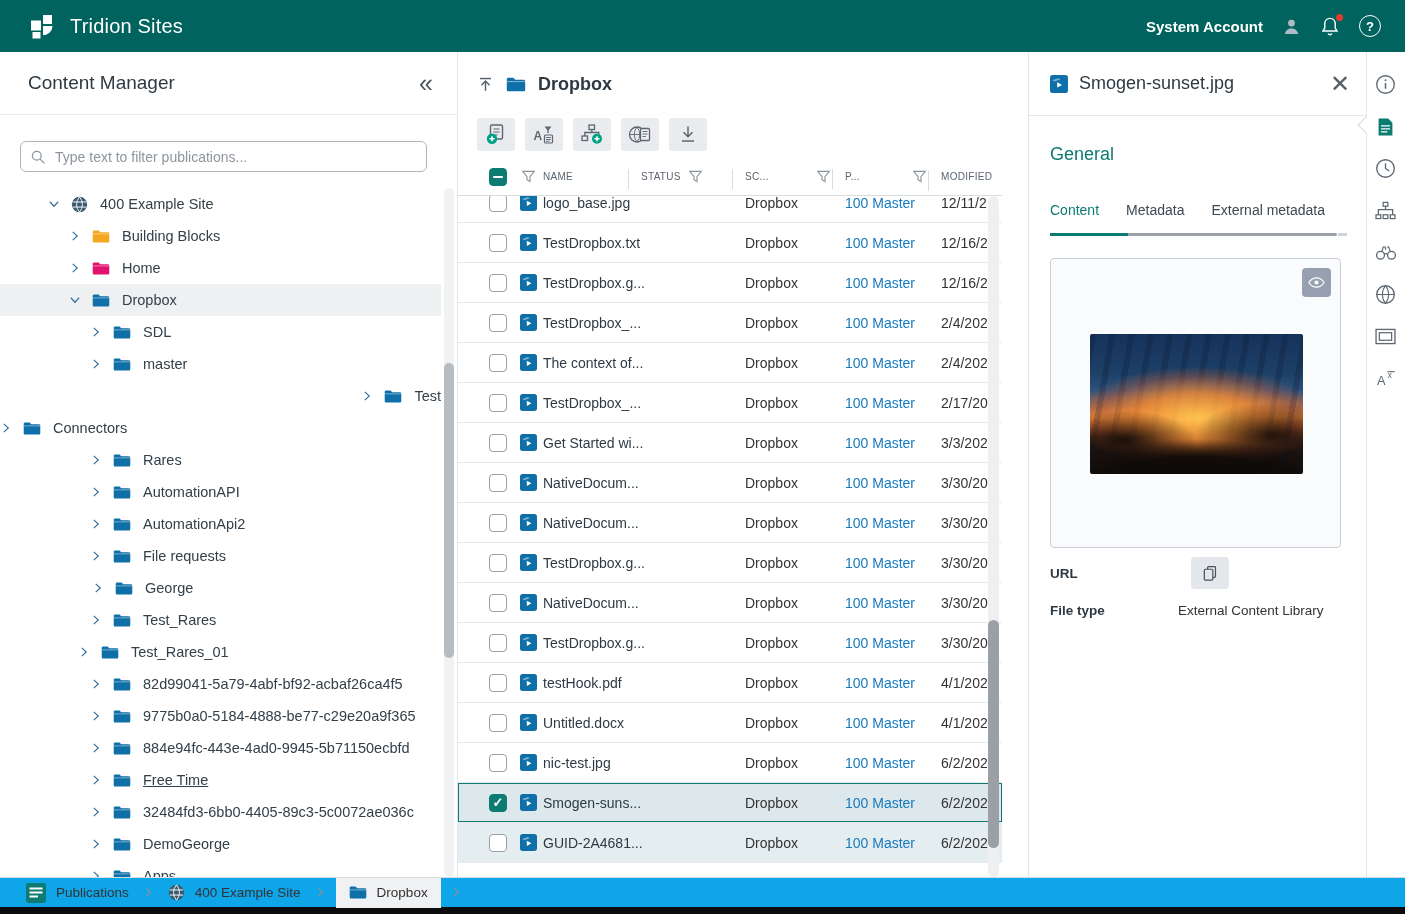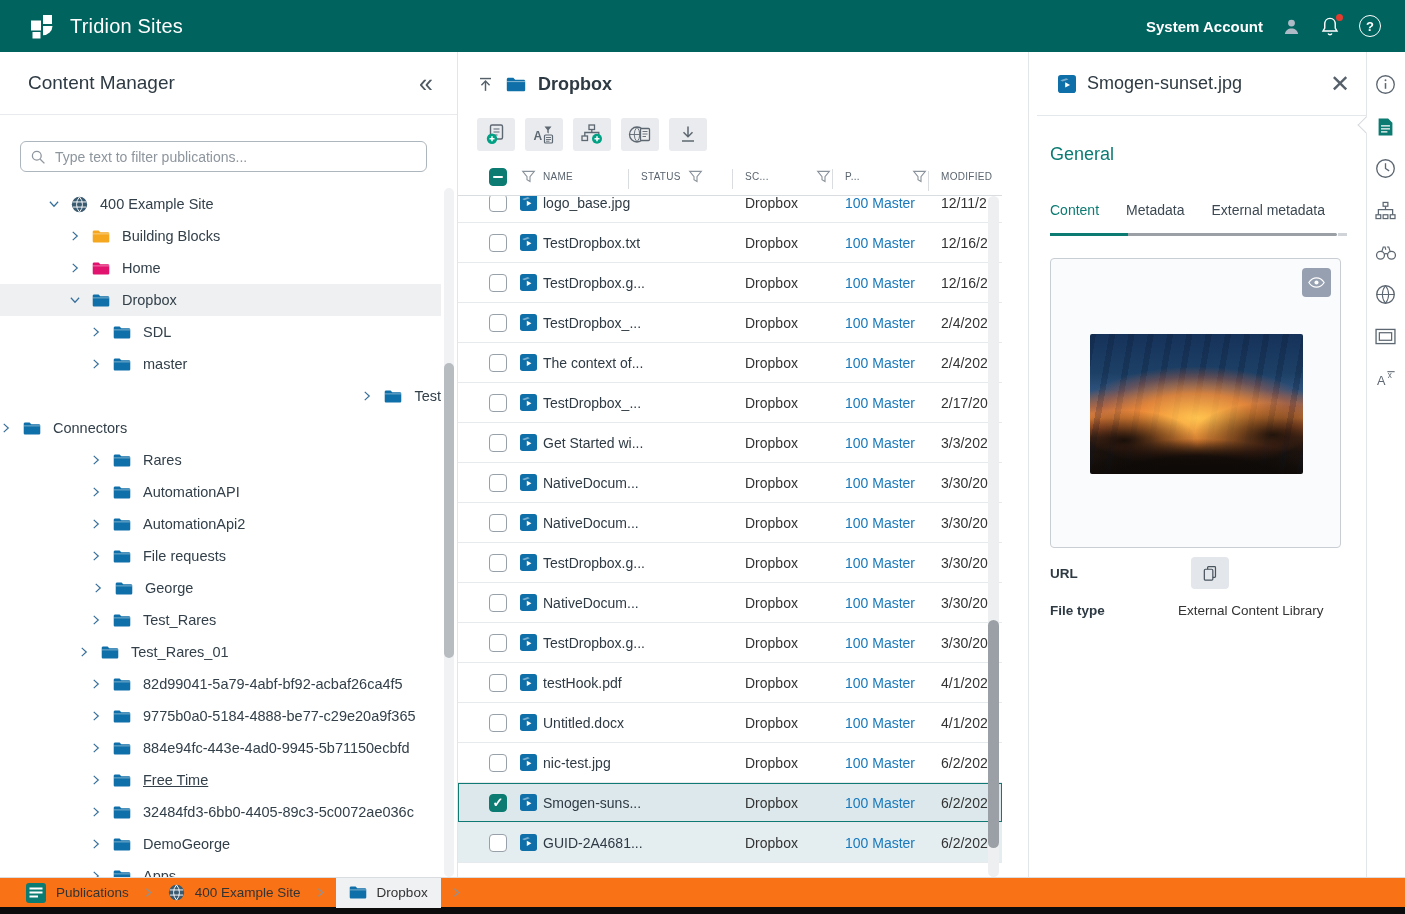--- a/index.html
+++ b/index.html
@@ -62,21 +62,21 @@
   .trow .name { color:#2e3a44; white-space:nowrap; }
   .trow .link { color:var(--link,#1779BD); }
   .trow .itemicon { display:flex; margin-left:4px; }
   .trow.selected { background:#dce8eb; box-shadow:inset 0 0 0 1px #0f7a73; }
   .trow.highlighted { background:#e4edf0; }
   .lead-funnel { color:#8a939b; display:flex; margin-left:5px; }
   .tb-scroll { position:absolute; top:144px; left:530px; width:11px; height:681px; background:#edeff1; border-radius:6px; }
   .tb-thumb { position:absolute; top:424px; left:0; width:11px; height:228px; border-radius:6px; background:#9aa0a6; }
 
   
-  .details { width:338px; border-left:1px solid #e3e6e9; position:relative;padding-left:8px; }
+  .details { width:338px; border-left:1px solid #e3e6e9; position:relative; }
   .d-head { height:64px; border-bottom:1px solid #e5e8ea; display:flex; align-items:center; padding:0 16px 0 21px; gap:11px; }
   .d-title { font-size:18px; color:#2e3a43; white-space:nowrap; }
   .d-close { margin-left:auto; font-size:24px; color:#55606a; background:none; border:none; line-height:1; cursor:pointer; }
   .d-general { position:absolute; top:92px; left:21px; font-size:18px; color:var(--accent,#0D7B72); }
   .tabs { position:absolute; top:150px; left:21px; display:flex; gap:27px; font-size:14px; }
   .tab { color:#3c4852; cursor:pointer; }
   .tab.active { color:var(--accent,#0C7B72); }
   .tabline { position:absolute; top:181px; left:21px; width:297px; height:3px; display:flex; }
   .tabline .t1 { width:78px; background:var(--accent,#0C7B72); }
   .tabline .t2 { flex:1; background:#9aa0a6; border-radius:0 2px 2px 0; }
@@ -99,21 +99,21 @@
   .copy-btn { width:38px; height:32px; background:#e3e6ea; border:none; border-radius:4px; display:flex; align-items:center; justify-content:center; margin-left:13px; color:#4a545e; cursor:pointer; }
   .d-value { color:#333; }
 
   
   .rail { width:38px; position:relative; border-left:1px solid #e3e6e9; display:flex; flex-direction:column; align-items:center; padding-top:22px; gap:21px; }
   .rail-btn { color:#5d6771; height:21px; display:flex; align-items:center; justify-content:center; background:none; border:none; cursor:pointer; }
   .rail-btn.active { color:var(--accent,#0C7B72); }
   .notch { position:absolute; left:-7px; top:67px; width:12px; height:12px; background:#fff; border-left:1px solid #d5d9dd; border-bottom:1px solid #d5d9dd; transform:rotate(45deg); }
 
   
-  .breadcrumb { height:30px; border-top:1px solid #d9dde0; display:flex; align-items:center; padding-left:22px; font-size:13.5px; color:#333; background:#f97316; }
+  .breadcrumb { height:30px; border-top:1px solid #d9dde0; display:flex; align-items:center; padding-left:22px; font-size:13.5px; color:#333; background:#0ea5e9; }
   .crumb { display:flex; align-items:center; gap:10px; height:30px; padding:0 4px; cursor:pointer; white-space:nowrap; }
   .crumb.current { background:#f0f1f3; padding:0 13px; }
   .crumb-chev { color:#8a939b; display:flex; margin:0 10px; }
   .blackbar { height:7px; background:#0c0c0c; }
 </style>
 </head>
 <body>
 
 <div class="app">
 

